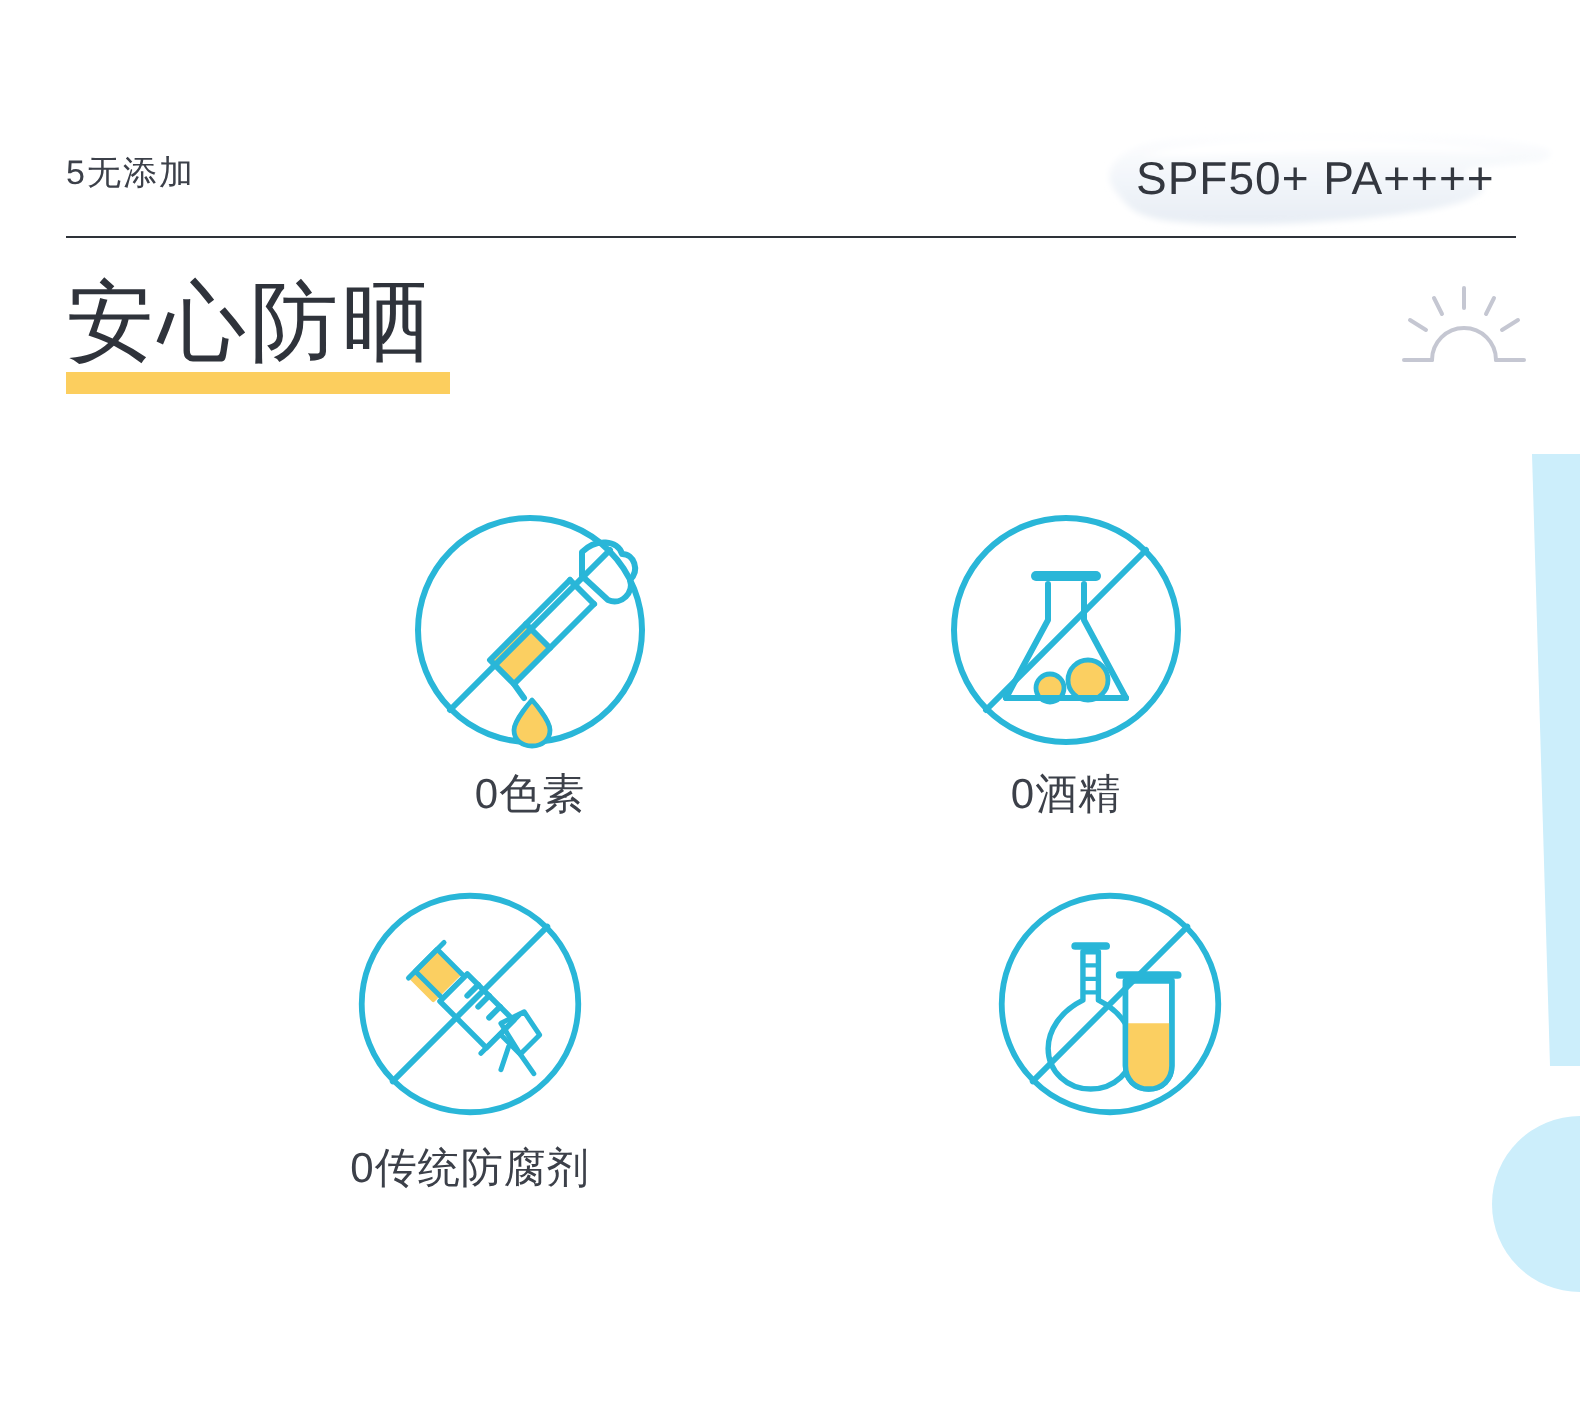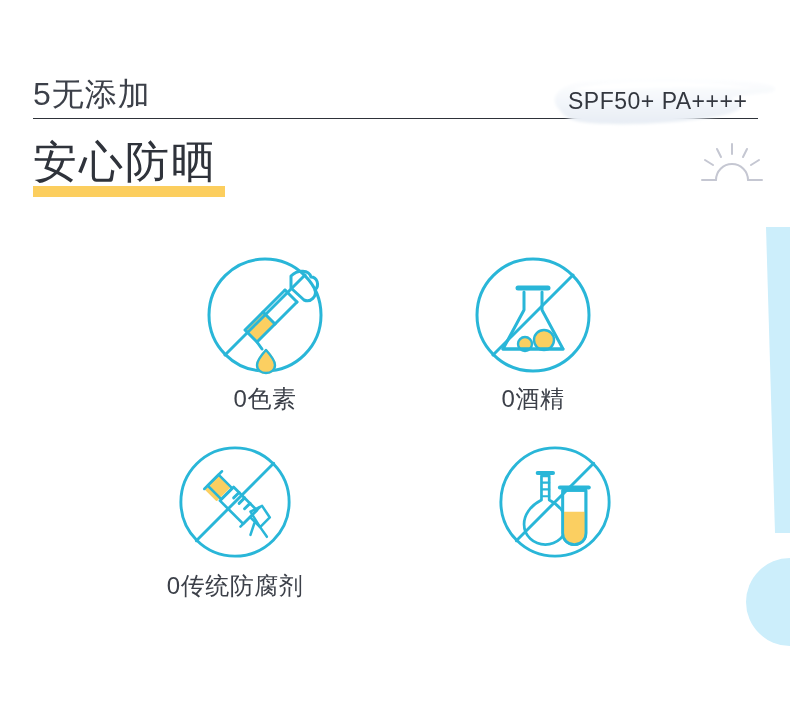--- a/index.html
+++ b/index.html
@@ -24,40 +24,40 @@
     width: 60px;
     height: 450px;
     pointer-events: none;
   }
 
   
   #header-eyebrow {
     position: absolute;
     left: 33px;
     top: 78px;
-    font-size: 32px;
+    font-size: 17px;
     color: #3c4049;
     letter-spacing: 1px;
     line-height: 1;
     white-space: nowrap;
   }
   #header-rule {
     position: absolute;
     left: 33px;
     top: 118px;
     width: 725px;
     height: 1px;
     background: #2e3239;
   }
 
   
   #spf-badge-wrap {
     position: absolute;
     left: 528px;
-    top: 74px;
+    top: 62px;
     width: 250px;
     height: 58px;
   }
   #spf-smear {
     position: absolute;
     inset: 0;
   }
   #spf-text {
     position: absolute;
     left: 40px;
@@ -130,21 +130,21 @@
     flex-direction: column;
     align-items: center;
   }
   .icon-art {
     width: 120px;
     height: 120px;
     display: block;
   }
   .icon-label {
     margin-top: 12px;
-    font-size: 24px;
+    font-size: 21px;
     color: #3c4049;
     letter-spacing: 0.5px;
     white-space: nowrap;
     line-height: 1;
   }
   #icon-row-2 .icon-art {
     width: 116px;
     height: 116px;
   }
   #icon-row-2 .icon-label {

